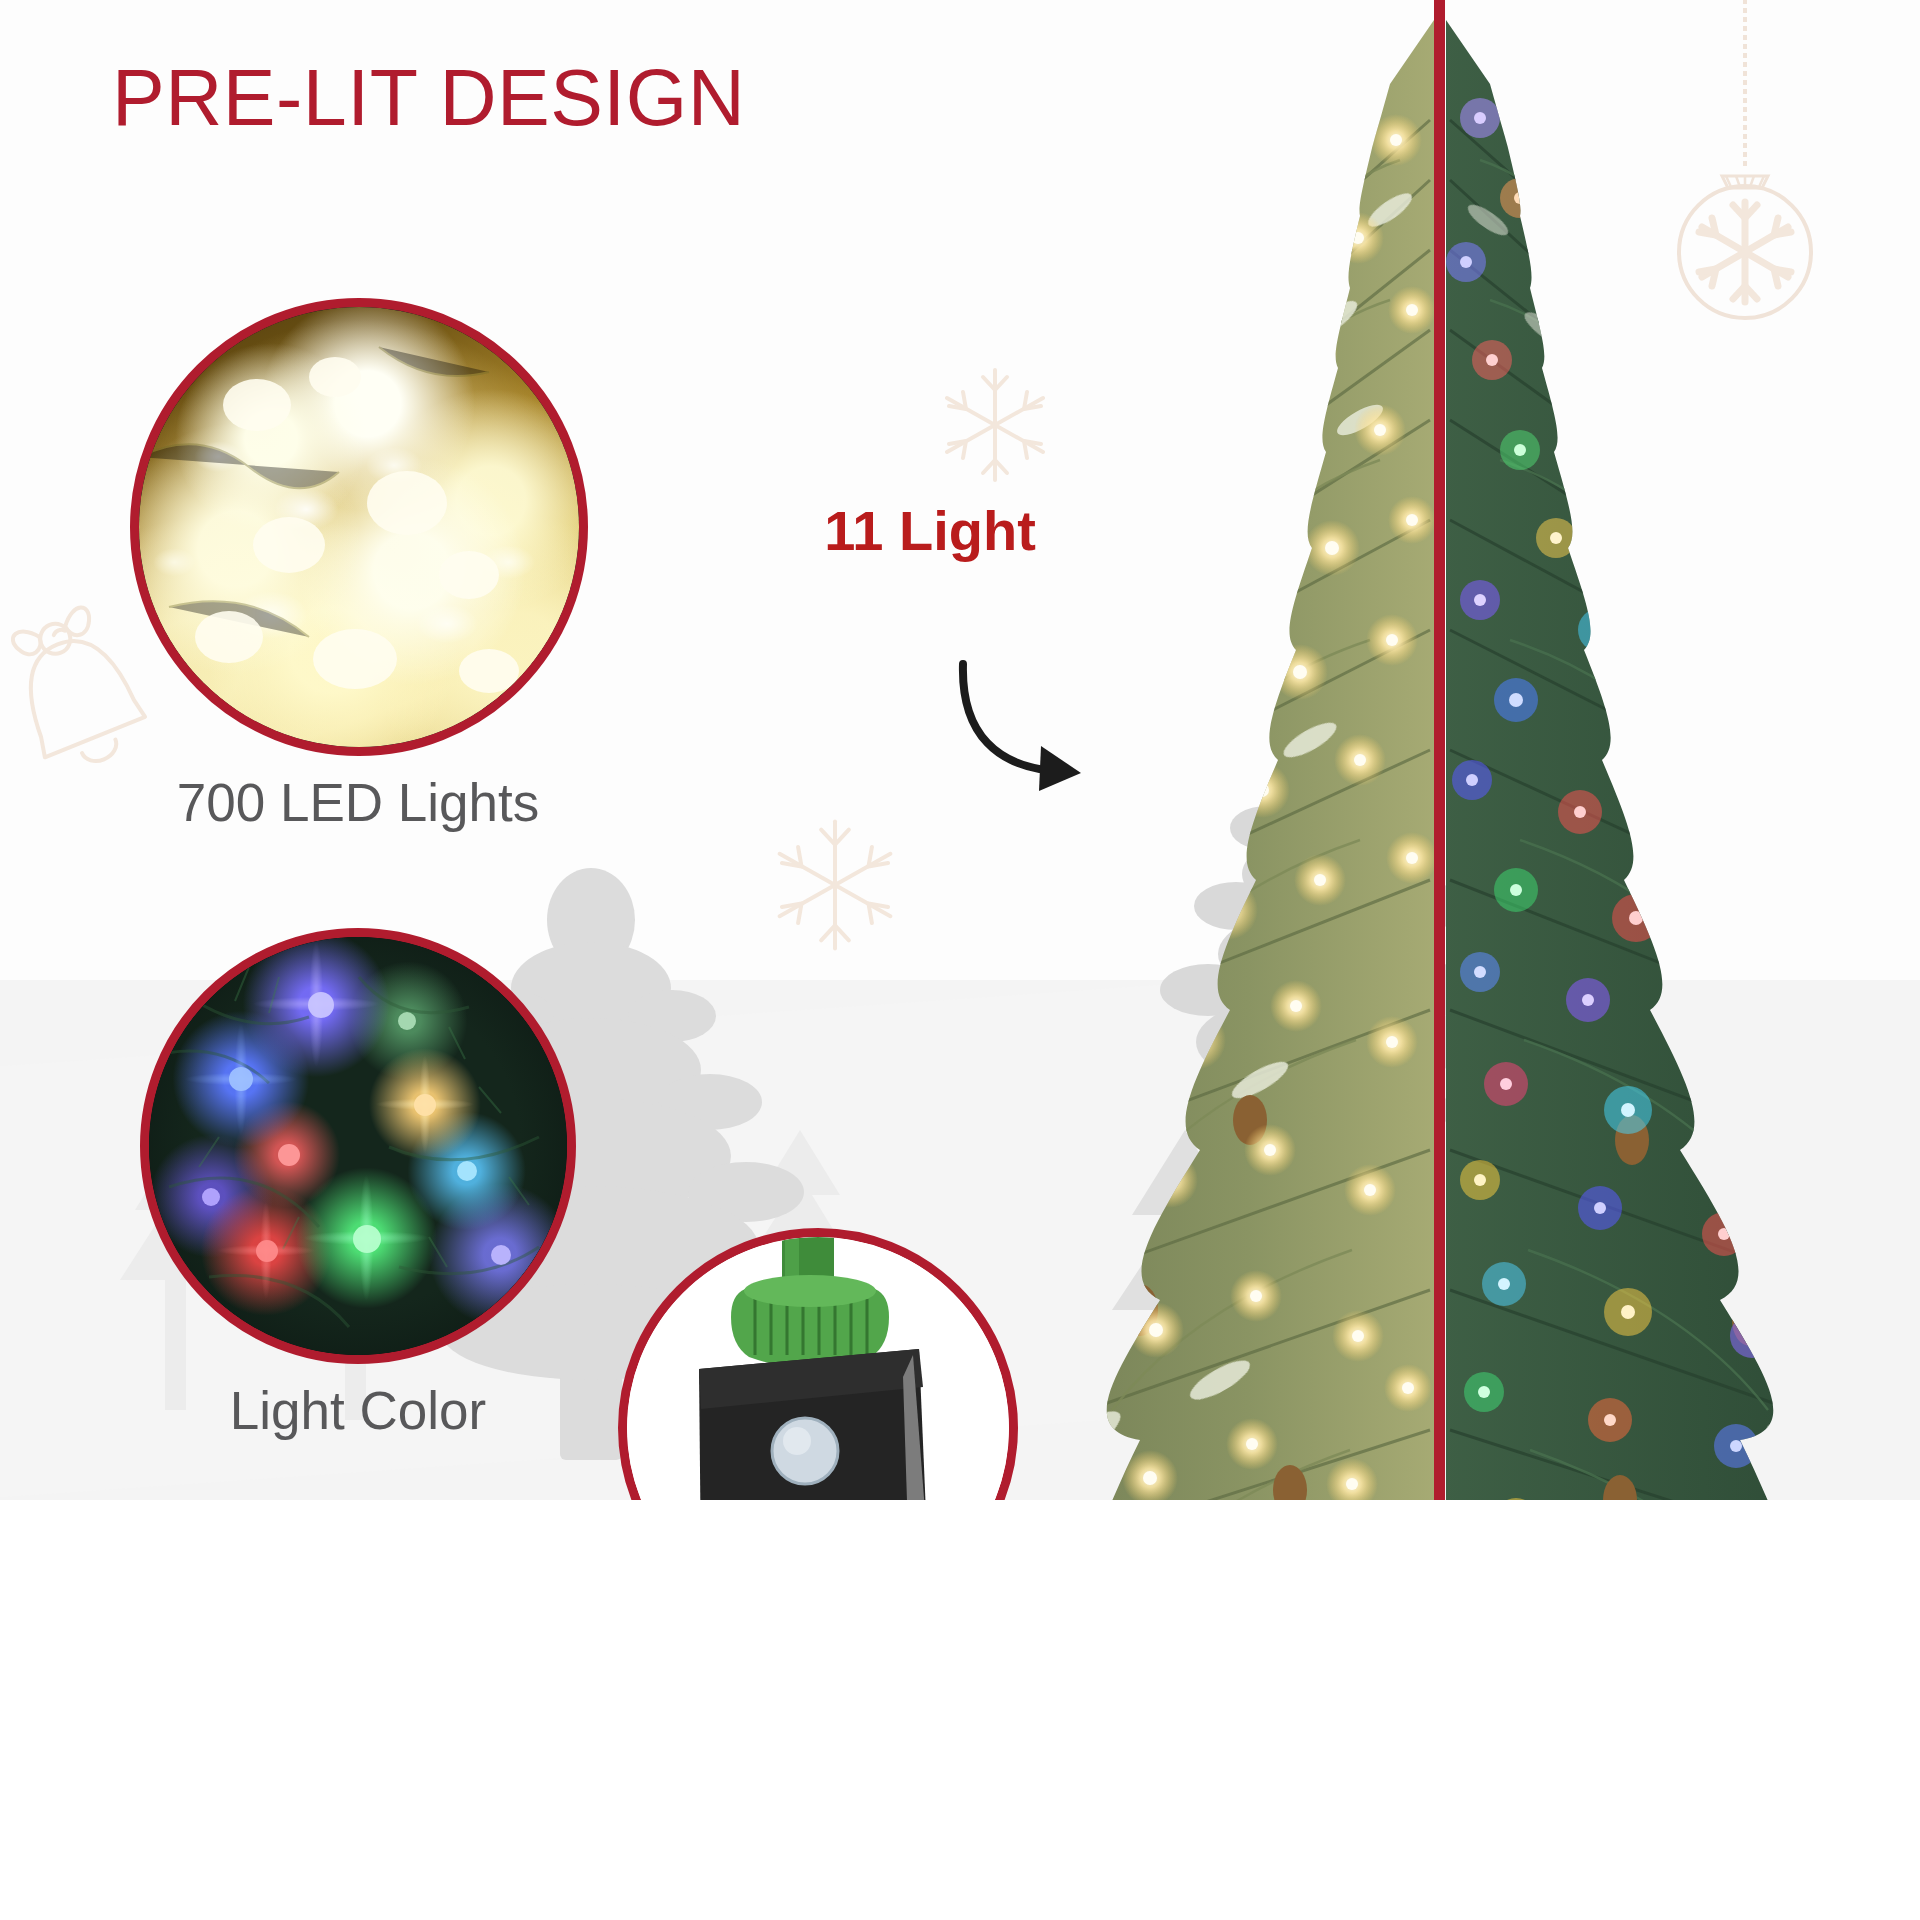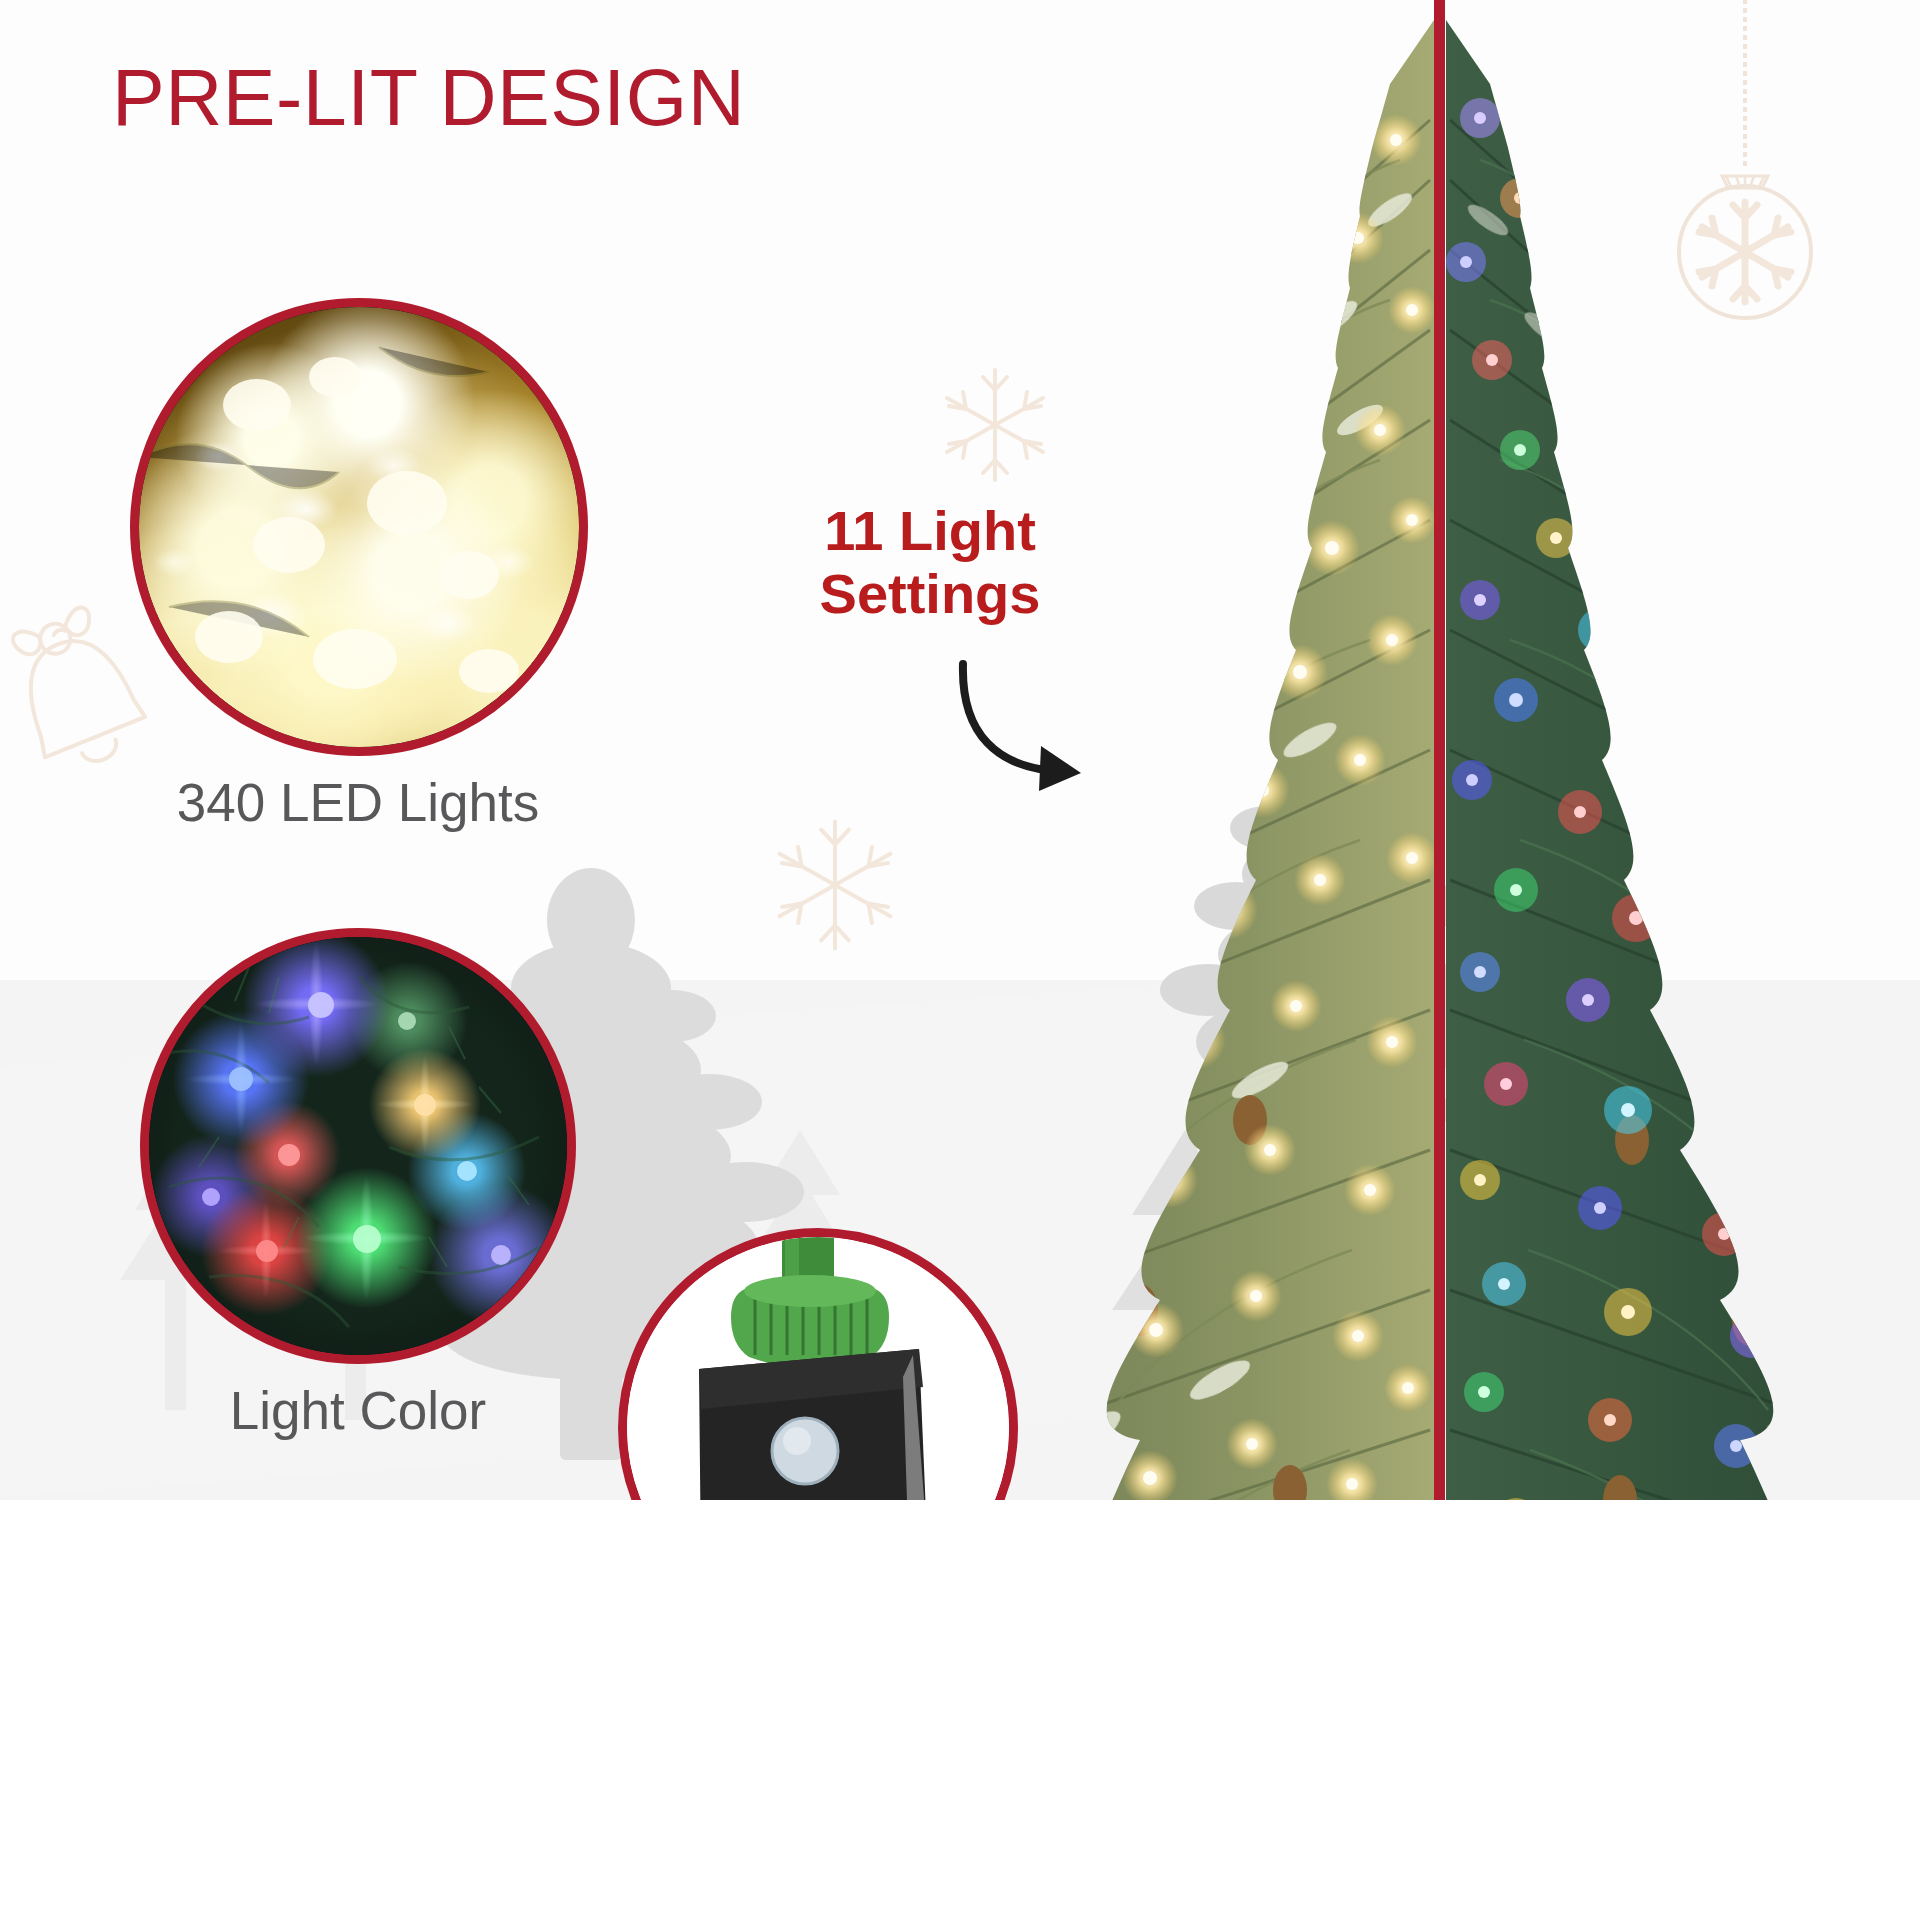--- a/index.html
+++ b/index.html
@@ -284,21 +284,21 @@
             <ellipse cx="268" cy="196" rx="40" ry="32"></ellipse>
             <ellipse cx="150" cy="238" rx="36" ry="28"></ellipse>
             <ellipse cx="330" cy="268" rx="30" ry="24"></ellipse>
             <ellipse cx="90" cy="330" rx="34" ry="26"></ellipse>
             <ellipse cx="216" cy="352" rx="42" ry="30"></ellipse>
             <ellipse cx="350" cy="364" rx="30" ry="22"></ellipse>
           </g>
         </svg>
       </div>
     </div>
-    <div class="caption">340 LED Lights</div>
+    <div class="caption">700 LED Lights</div>
   </div>
 
   <div class="feature" style="left:130px;top:928px;width:456px;">
     <div class="circle" style="width:418px;height:418px;margin:0 auto;">
       <div class="inner">
         <div class="multi-photo"></div>
         <svg class="needles" width="100%" height="100%" viewBox="0 0 418 418" style="position:absolute;inset:0;">
           <g stroke="#2e5a38" stroke-width="3" opacity=".8" fill="none">
             <path d="M0 120 q70 -20 120 26 M40 60 q60 40 120 20 M210 40 q40 50 110 30"></path>
             <path d="M20 250 q90 -30 150 40 M240 210 q70 30 150 -10"></path>
@@ -360,21 +360,20 @@
           </g>
 
           <path d="M286 118 L300 300 Q300 320 282 326 L276 140 Z" fill="#7c7c7c"></path>
         </svg>
       </div>
     </div>
   </div>
 
   <div class="callout">
     <div class="callout-text">11 Light</div>
-    <div class="callout-text">Settings</div>
   </div>
   <svg class="arrow" width="160" height="140" viewBox="0 0 160 140">
     <path d="M8 4 C 6 72 40 110 112 112" fill="none" stroke="#1c1c1c" stroke-width="8" stroke-linecap="round"></path>
     <path d="M86 86 L126 113 L84 131 Z" fill="#1c1c1c"></path>
   </svg>
 
   <div class="tree-wrap">
     <svg width="960" height="1920" viewBox="0 0 960 1920" style="position:absolute;left:0;top:0;">
       <defs>
         <linearGradient id="warmSide" x1="0" y1="0" x2="1" y2="0">

